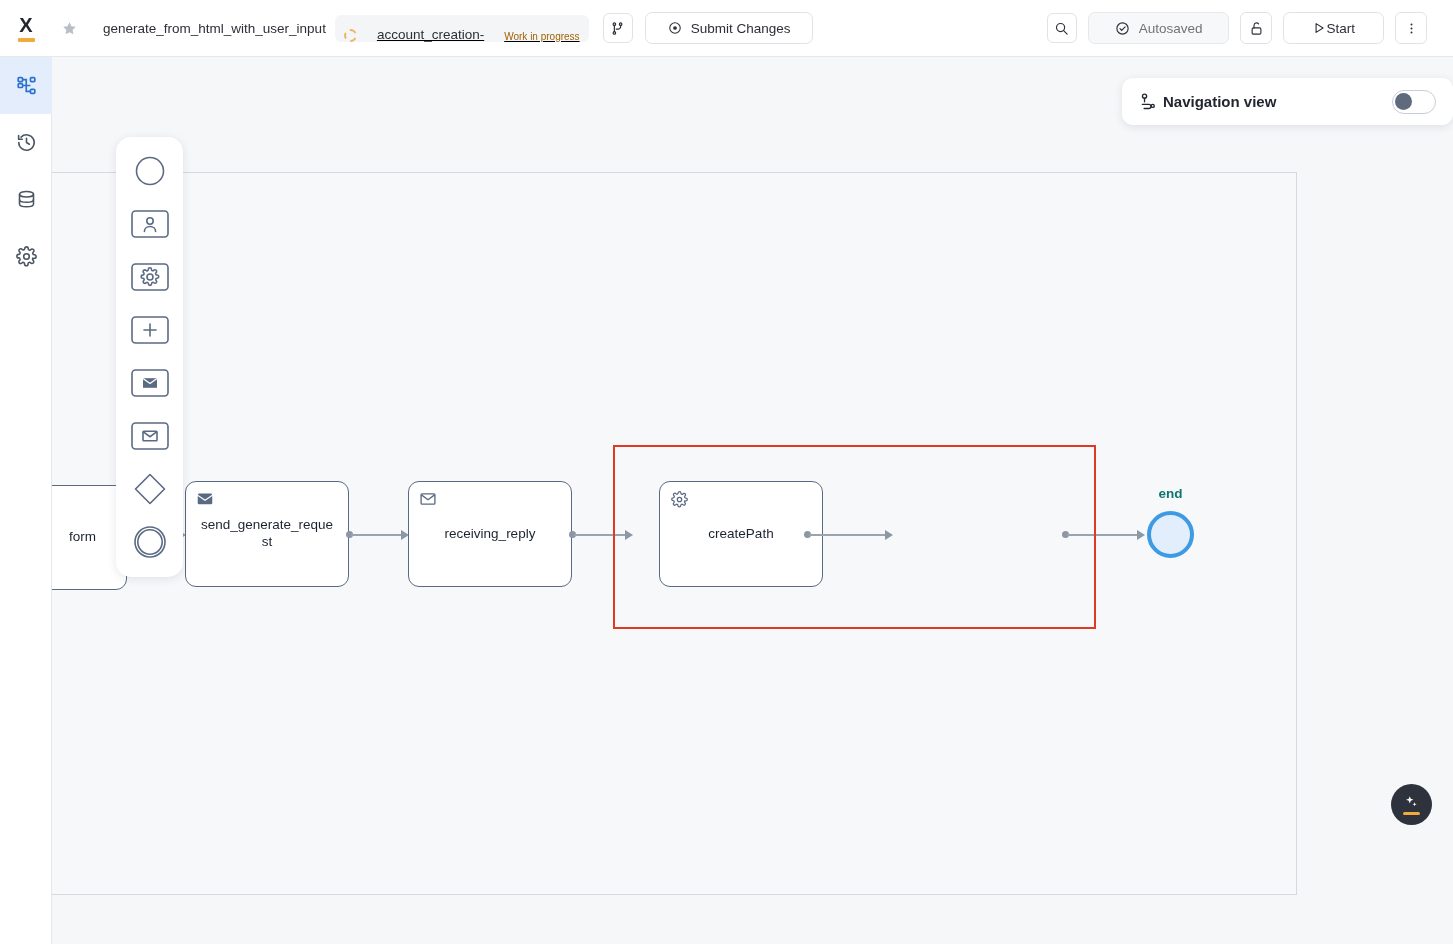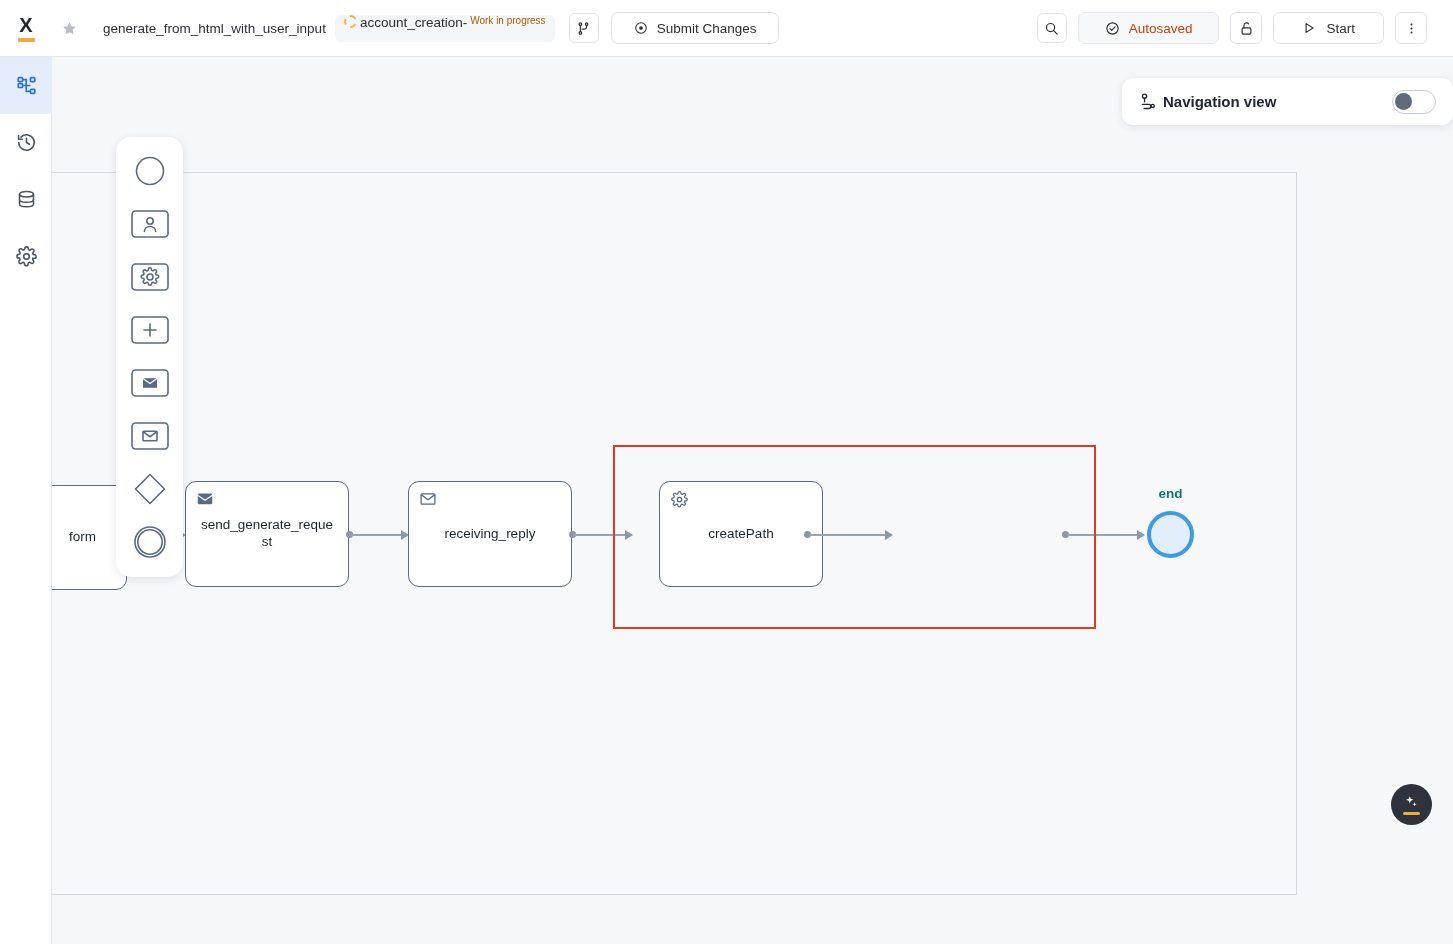--- a/index.html
+++ b/index.html
@@ -36,23 +36,23 @@
     display: flex; align-items: center; justify-content: center;
     cursor: pointer;
   }
 
   .crumb-title {
     margin-left: 21px; font-size: 13.5px; color: #2c2f36;
     white-space: nowrap;
   }
   .branch-chip {
     margin-left: 9px; height: 27px;
-    display: flex; align-items: flex-start; gap: 3px;
+    display: flex; align-items: flex-end; gap: 20px;
     background: #f4f5f7; border-radius: 6px;
-    padding: 0 9px; cursor: pointer;
+    padding: 0 9px; cursor: pointer; text-decoration: underline;
   }
   .spinner {
     width: 13px; height: 13px; border-radius: 50%;
     border: 2.2px dashed #efb45a;
     flex: none;
   }
   .branch-name { font-size: 13.5px; color: #2c2f36; white-space: nowrap;}
   .branch-status { font-size: 10px; color: #a16207; white-space: nowrap;}
 
   .icon-btn {
@@ -74,26 +74,26 @@
   .top-right {
     margin-left: auto; display: flex; align-items: center;
     gap: 11px; padding-right: 26px;
   }
   .search-btn { width: 30px; height: 30px; }
   .autosaved-pill {
     height: 32px; border: 1px solid #e6e8eb; border-radius: 7px;
     background: #f7f8f9; display: flex; align-items: center;
     gap: 9px; padding: 0 26px; cursor: default;
   }
-  .autosaved-pill span { font-size: 13.5px; color: #c2410c; }
+  .autosaved-pill span { font-size: 13.5px; color: #737373; }
   .lock-btn { width: 32px; height: 32px; }
   .start-btn {
     height: 32px; border: 1px solid #dfe2e6; border-radius: 7px;
     background: #fff; display: flex; align-items: center;
-    gap: 10px; padding: 0 28px; cursor: pointer;
+    padding: 0 28px; cursor: pointer;
   }
   .start-btn span { font-size: 13.5px; color: #2c2f36; }
   .kebab-btn { width: 32px; height: 32px; }
 
   
   .rail {
     position: absolute; top: 57px; left: 0;
     width: 52px; height: 887px;
     background: #ffffff; border-right: 1px solid #e6e8eb;
     z-index: 30;

